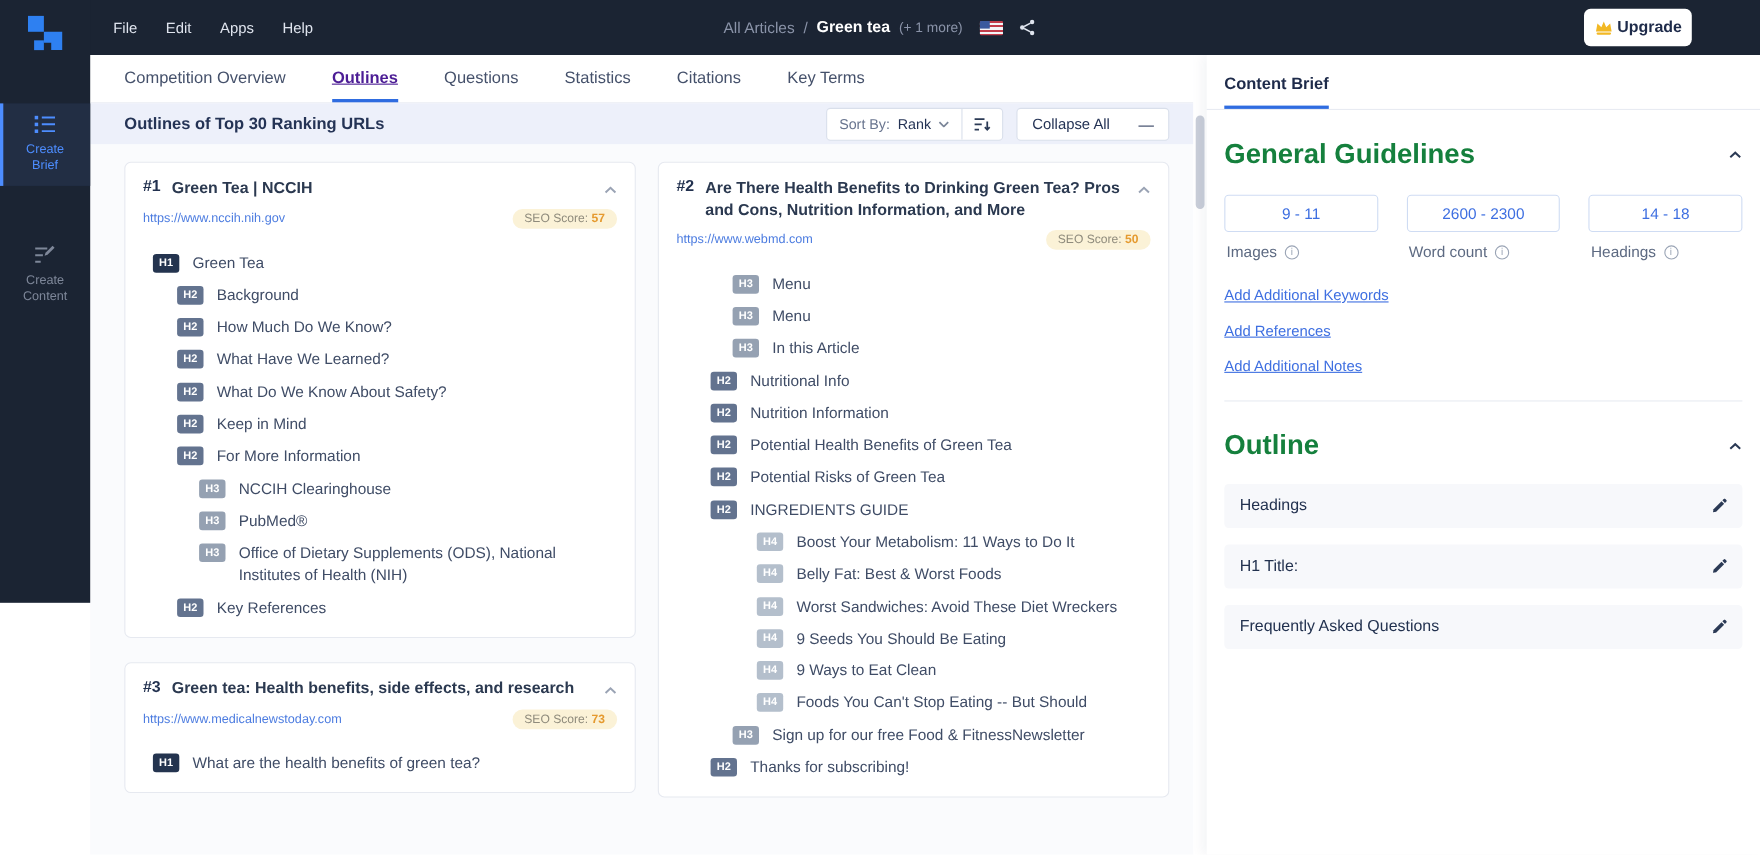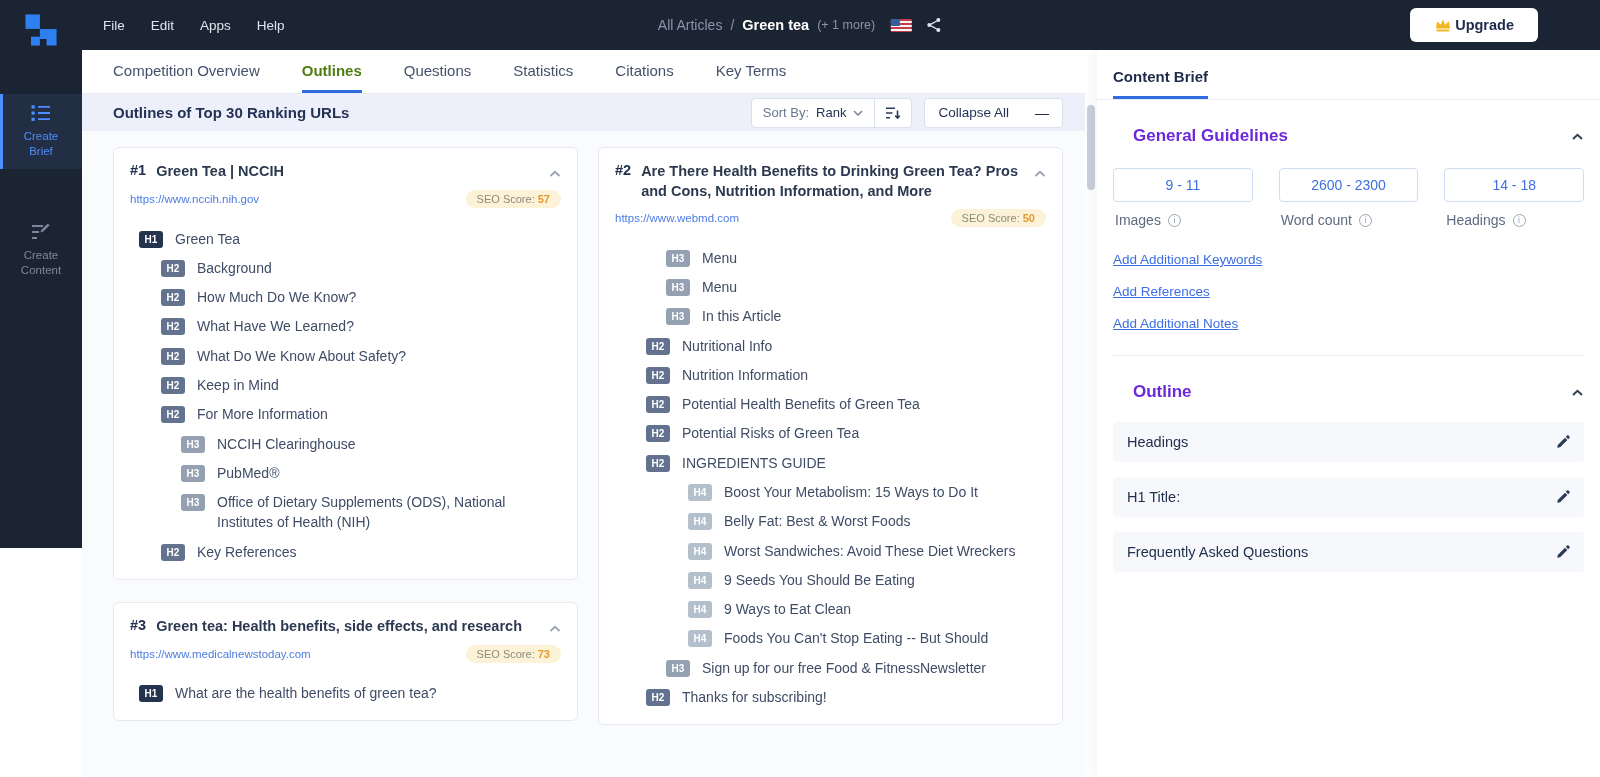--- a/index.html
+++ b/index.html
@@ -16,42 +16,42 @@
   .breadcrumb { position:absolute; left:50%; top:0; transform:translateX(-50%);
     height:50px; display:flex; align-items:center; gap:8px; white-space:nowrap; }
   .bc-section, .bc-sep { color:#8a93a8; font-size:14px; }
   .bc-title { color:#ffffff; font-size:14.5px; font-weight:bold; }
   .bc-extra { color:#8a93a8; font-size:12.5px; }
   .flag { position:relative; width:21px; height:13px; margin-left:8px; border-radius:1px;
     background:repeating-linear-gradient(180deg,#c23c4a 0 2px,#f4f5f7 2px 4px); overflow:hidden; }
   .flag::after { content:""; position:absolute; left:0; top:0; width:9px; height:7px; background:#3a5a9e; }
   .share { display:flex; align-items:center; margin-left:6px; }
   .upgrade { position:absolute; right:62px; top:8px; height:34px; background:#fff;
-    border-radius:6px; display:flex; align-items:center; gap:3px; padding:0 24px;
+    border-radius:6px; display:flex; align-items:center; gap:3px; padding:0 9px;
     font-size:14.5px; font-weight:bold; color:#1e2b4a; }
 
   
   .sidebar { position:absolute; left:0; top:0; width:82px; height:548px;
     background:#1b2433; z-index:3; }
   .logo { display:block; margin:10px auto 0; width:40px; height:40px; cursor:pointer; }
   .side-item { margin-top:44px; padding:10px 4px; display:flex; flex-direction:column;
     align-items:center; gap:7px; cursor:pointer; text-align:center;
     font-size:11.5px; line-height:1.3; color:#7e8799; }
   .side-item .lbl { width:54px; }
   .side-item.active { background:#222e44; border-left:3px solid #4d8dff;
     padding-left:1px; color:#4d8dff; }
 
   
   .main { position:absolute; left:82px; top:50px; width:1003px; height:727px;
     background:#fafbfd; overflow:hidden; }
   .tabs { height:44px; background:#fff; border-bottom:1px solid #e8ebf2;
     display:flex; align-items:stretch; padding-left:31px; gap:42px; }
   .tab { display:flex; align-items:center; font-size:15px; color:#45516b;
     border-bottom:3px solid transparent; cursor:pointer; white-space:nowrap; }
-  .tab.active { color:#4d7c0f; font-weight:bold; border-bottom-color:#2f6ce0; }
+  .tab.active { color:#4c1d95; font-weight:bold; border-bottom-color:#2f6ce0;text-decoration:underline; }
 
   .subheader { height:37px; background:#edf0fa; display:flex; align-items:center;
     padding:0 22px 0 31px; }
   .subheader-title { font-size:15px; font-weight:bold; color:#243355; }
   .sub-controls { margin-left:auto; display:flex; align-items:center; gap:12px; }
   .sort-group { display:flex; align-items:stretch; height:30px; background:#fff;
     border:1px solid #d9dfeb; border-radius:4px; overflow:hidden; }
   .sort-dropdown { display:flex; align-items:center; gap:7px; padding:0 11px;
     border-right:1px solid #d9dfeb; font-size:13px; }
   .sort-label { color:#6a7690; }
@@ -95,21 +95,21 @@
     background:#c9ced9; border-radius:4px; cursor:grab; }
 
   
   .brief { position:absolute; left:1097px; top:50px; width:503px; height:727px;
     background:#fff; box-shadow:-4px 0 10px rgba(25,39,70,.05); }
   .brief-tabrow { padding:18px 16px 0; border-bottom:1px solid #e8ebf2; }
   .brief-tab { display:inline-block; font-size:15px; font-weight:bold; color:#1e2b4a;
     padding-bottom:11px; border-bottom:3px solid #2f6ce0; cursor:pointer; }
   .brief-body { padding:0 16px; }
   .section-head { display:flex; align-items:center; justify-content:space-between; margin-top:26px; }
-  .section-title { font-size:17px; font-weight:bold; color:#6d28d9;margin-left:20px; }
+  .section-title { font-size:25px; font-weight:bold; color:#15803d; }
   .stats-row { display:flex; gap:26px; margin-top:22px; }
   .stat { flex:1; }
   .stat-box { height:34px; border:1px solid #cfdcf3; border-radius:4px; background:#fff;
     display:flex; align-items:center; justify-content:center; color:#3e6fe1; font-size:14px; cursor:text; }
   .stat-label { margin-top:10px; display:flex; align-items:center; gap:7px;
     color:#5d6a82; font-size:14px; padding-left:2px; }
   .info-dot { width:13px; height:13px; border:1px solid #9aa4b5; border-radius:50%;
     color:#9aa4b5; font-size:9px; display:flex; align-items:center; justify-content:center; cursor:pointer; }
   .brief-links { margin-top:24px; display:flex; flex-direction:column; gap:17px; }
   .brief-link { color:#3e6fe1; font-size:13.5px; text-decoration:underline; width:max-content; cursor:pointer; }
@@ -409,21 +409,21 @@
                     <span class="h-text">Potential Risks of Green Tea</span>
                   </div>
 
                   <div class="h-item" data-tag="H2">
                     <span class="h-badge" data-tag="H2">H2</span>
                     <span class="h-text">INGREDIENTS GUIDE</span>
                   </div>
 
                   <div class="h-item" data-tag="H4">
                     <span class="h-badge" data-tag="H4">H4</span>
-                    <span class="h-text">Boost Your Metabolism: 15 Ways to Do It</span>
+                    <span class="h-text">Boost Your Metabolism: 11 Ways to Do It</span>
                   </div>
 
                   <div class="h-item" data-tag="H4">
                     <span class="h-badge" data-tag="H4">H4</span>
                     <span class="h-text">Belly Fat: Best &amp; Worst Foods</span>
                   </div>
 
                   <div class="h-item" data-tag="H4">
                     <span class="h-badge" data-tag="H4">H4</span>
                     <span class="h-text">Worst Sandwiches: Avoid These Diet Wreckers</span>

